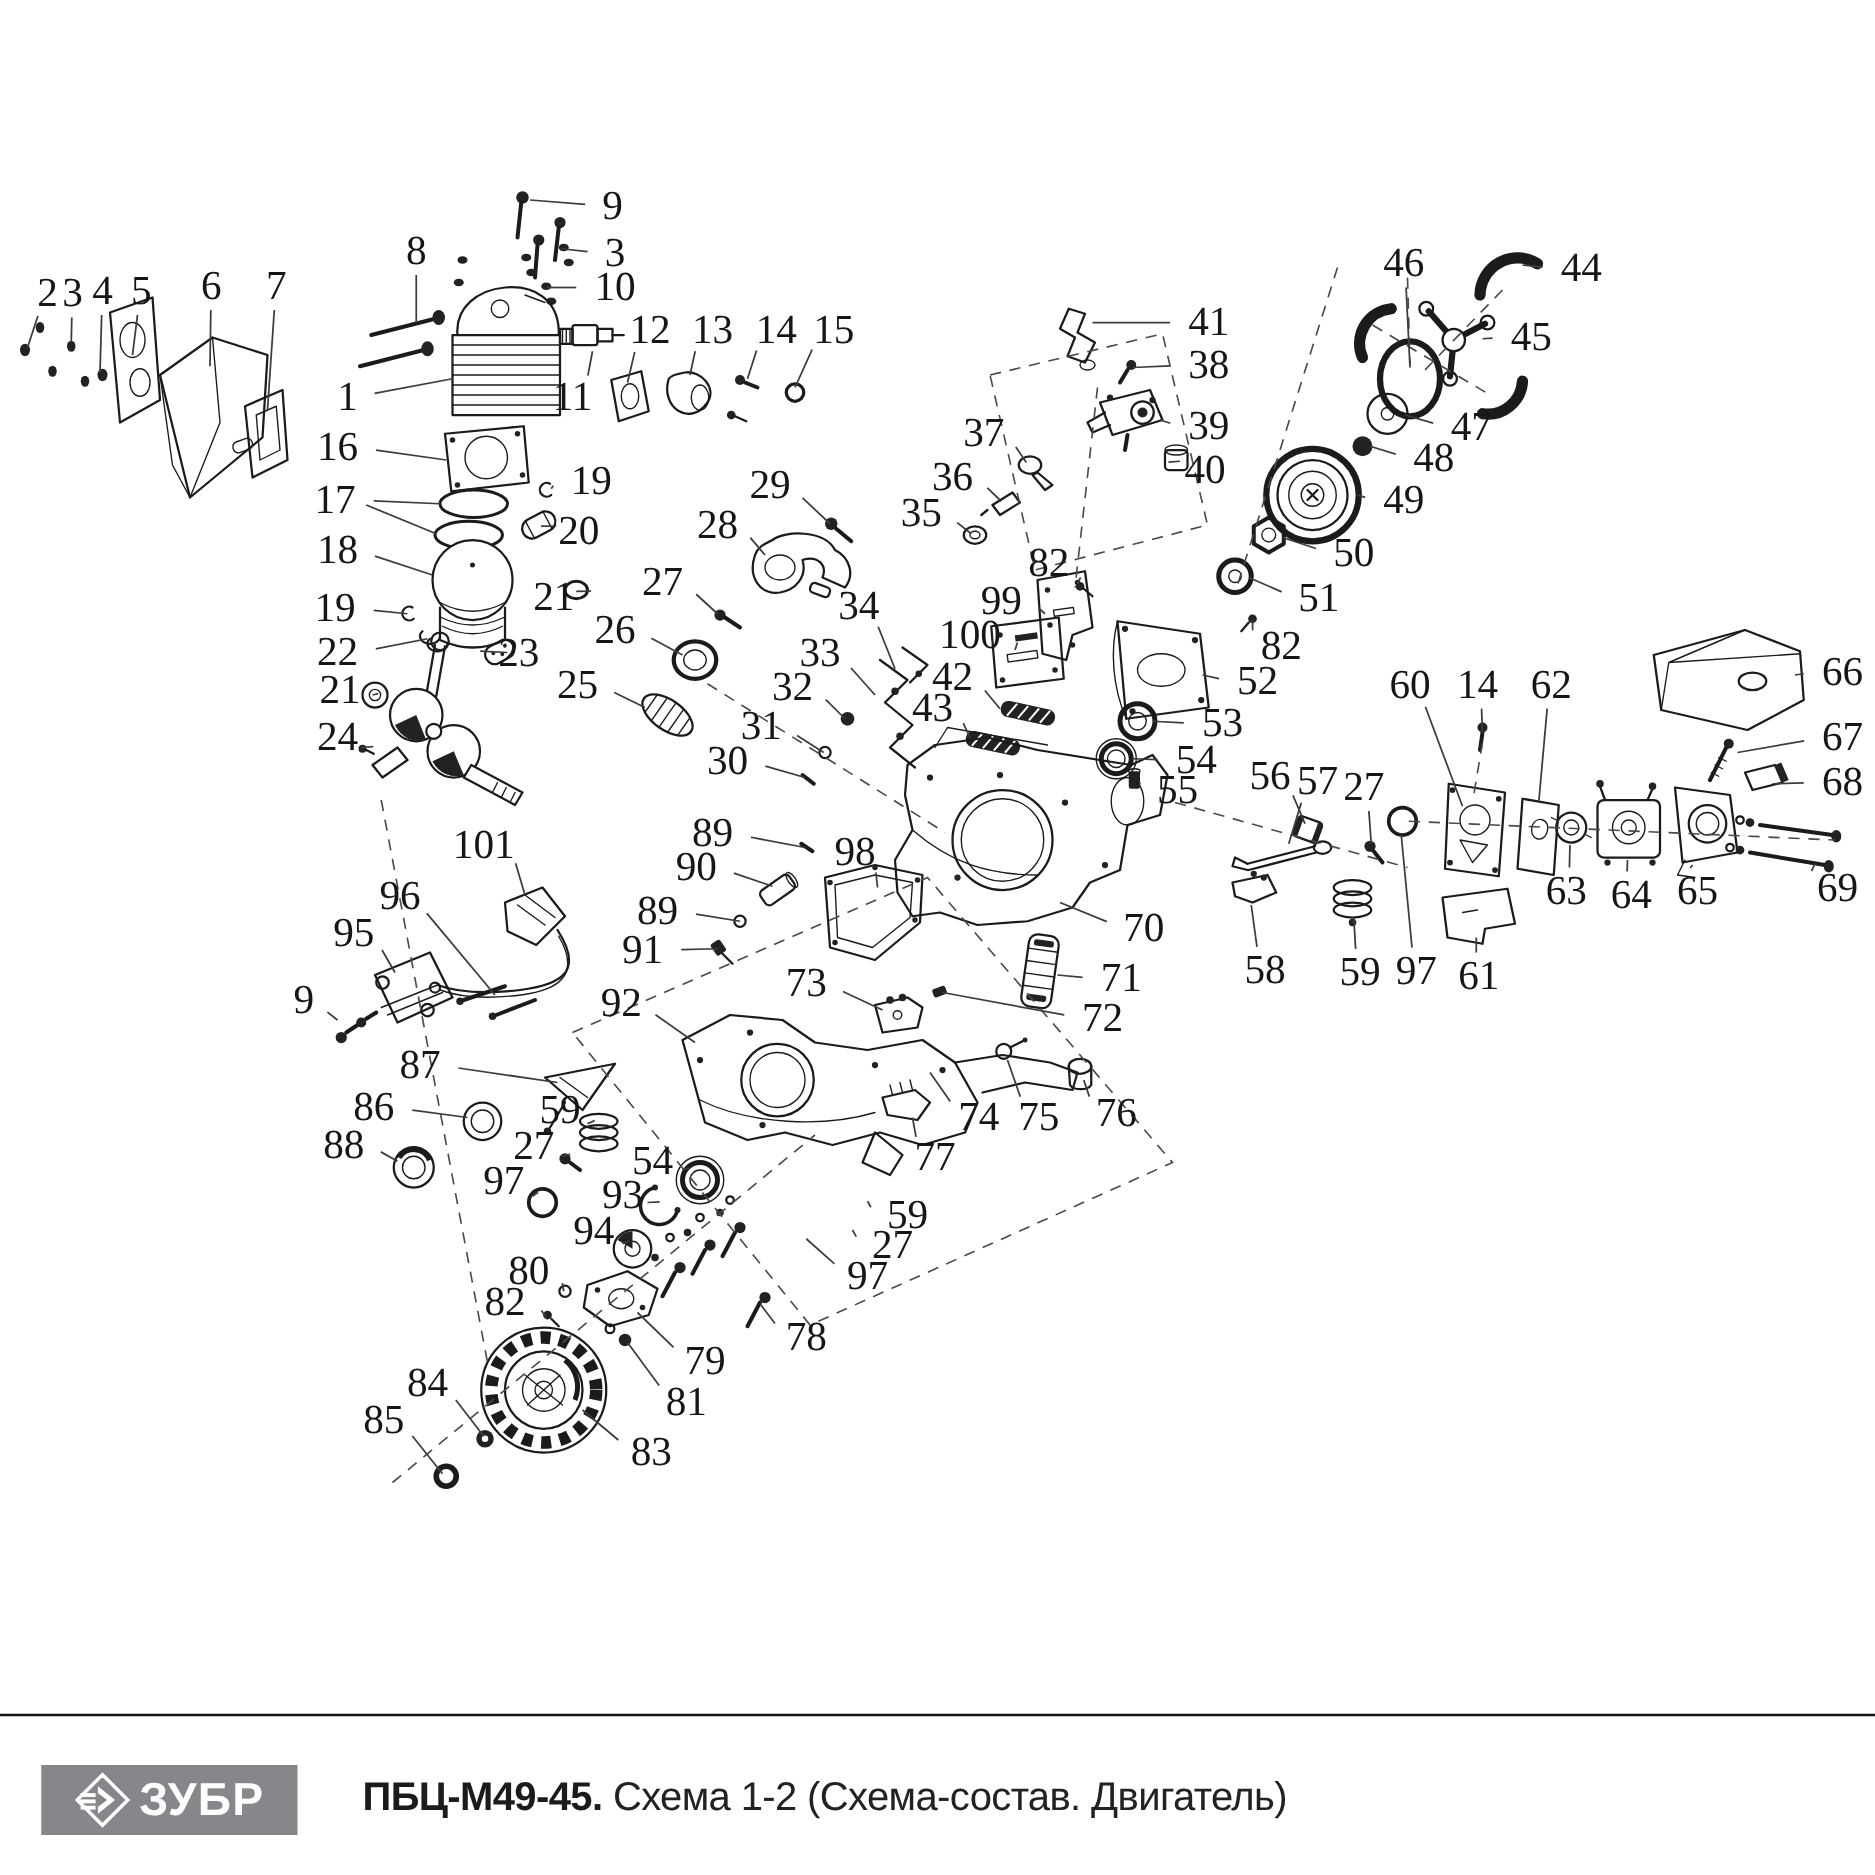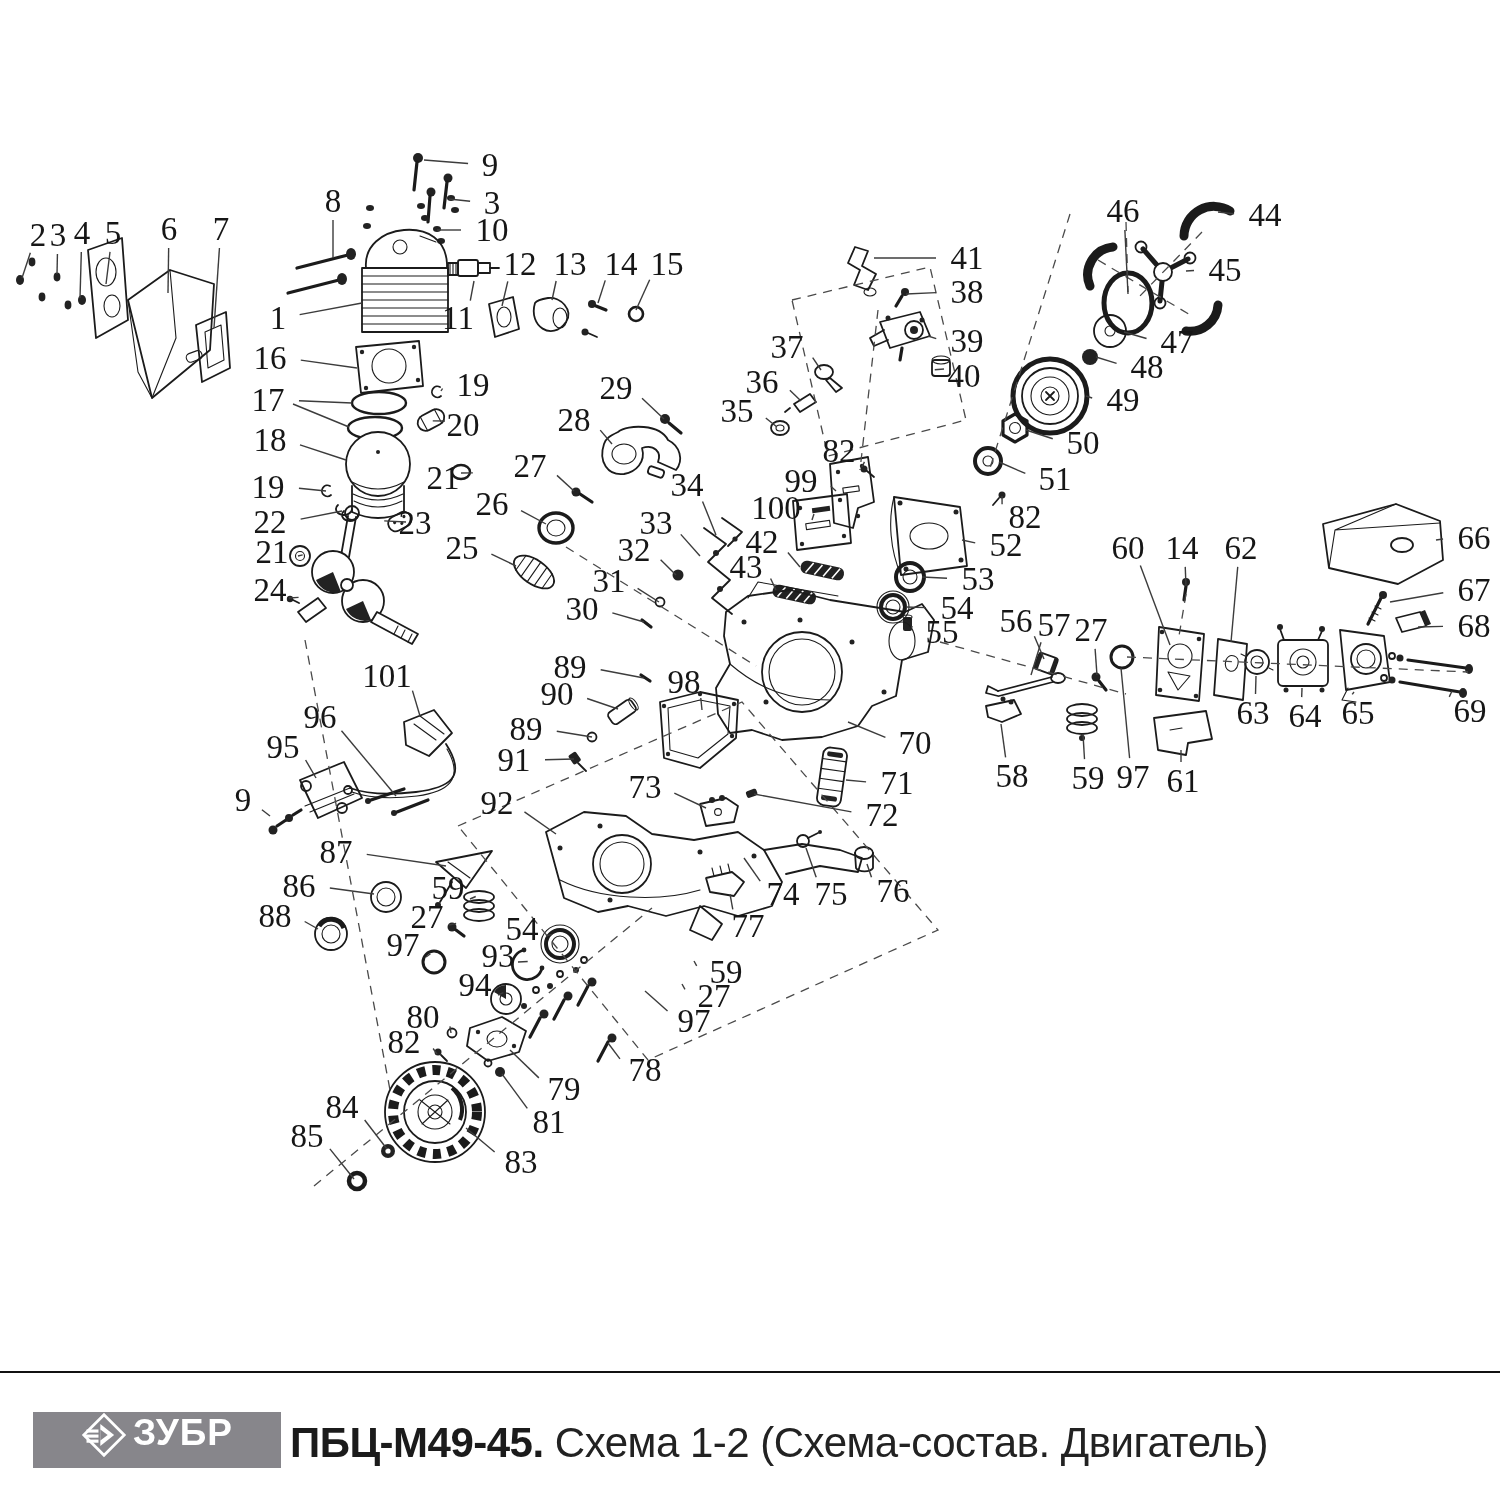--- a/index.html
+++ b/index.html
@@ -9,23 +9,23 @@
   .leader{stroke:#3c3c3c;stroke-width:1.4;fill:none;}
   .dash{stroke:#4a4a4a;stroke-width:1.3;stroke-dasharray:9 7;fill:none;}
   .p{fill:none;stroke:#1b1b1b;stroke-width:1.8;stroke-linejoin:round;stroke-linecap:round;}
   .pt{fill:none;stroke:#1b1b1b;stroke-width:1.1;stroke-linejoin:round;stroke-linecap:round;}
   .pb{fill:none;stroke:#1b1b1b;stroke-width:3.2;stroke-linejoin:round;stroke-linecap:round;}
   .pB{fill:none;stroke:#1b1b1b;stroke-width:5;stroke-linejoin:round;stroke-linecap:round;}
   .pd{fill:#222222;stroke:none;}
   .pw{fill:#ffffff;stroke:#1b1b1b;stroke-width:1.8;stroke-linejoin:round;}
   .rule{position:absolute;left:0;top:1371px;width:1500px;height:2px;background:#111;}
   .footer{position:absolute;left:0;top:1395px;width:1500px;height:100px;}
-  .logo-box{position:absolute;left:33px;top:17px;width:248px;height:56px;background:#87868b;display:flex;align-items:flex-start;justify-content:center;gap:6px;}
+  .logo-box{position:absolute;left:33px;top:17px;width:205px;height:56px;background:#87868b;display:flex;align-items:center;justify-content:center;gap:6px;}
   .logo-text{color:#ffffff;font-weight:bold;font-size:37px;letter-spacing:1px;font-family:"Liberation Sans",sans-serif;}
-  .caption{position:absolute;left:290px;top:24px;white-space:nowrap;color:#1b1b1b;font-size:42px;letter-spacing:-0.5px;}
+  .caption{position:absolute;left:290px;top:24px;white-space:nowrap;color:#1b1b1b;font-size:32px;letter-spacing:-0.5px;}
   .caption .model{font-weight:bold;}
   .caption .rest{font-weight:400;color:#222;}
 </style>
 </head>
 <body>
 
 <svg id="diagram" width="1500" height="1370" viewBox="0 0 1500 1370">
 
   <g>
     <ellipse class="pd" cx="20" cy="280" rx="4" ry="5"></ellipse>

